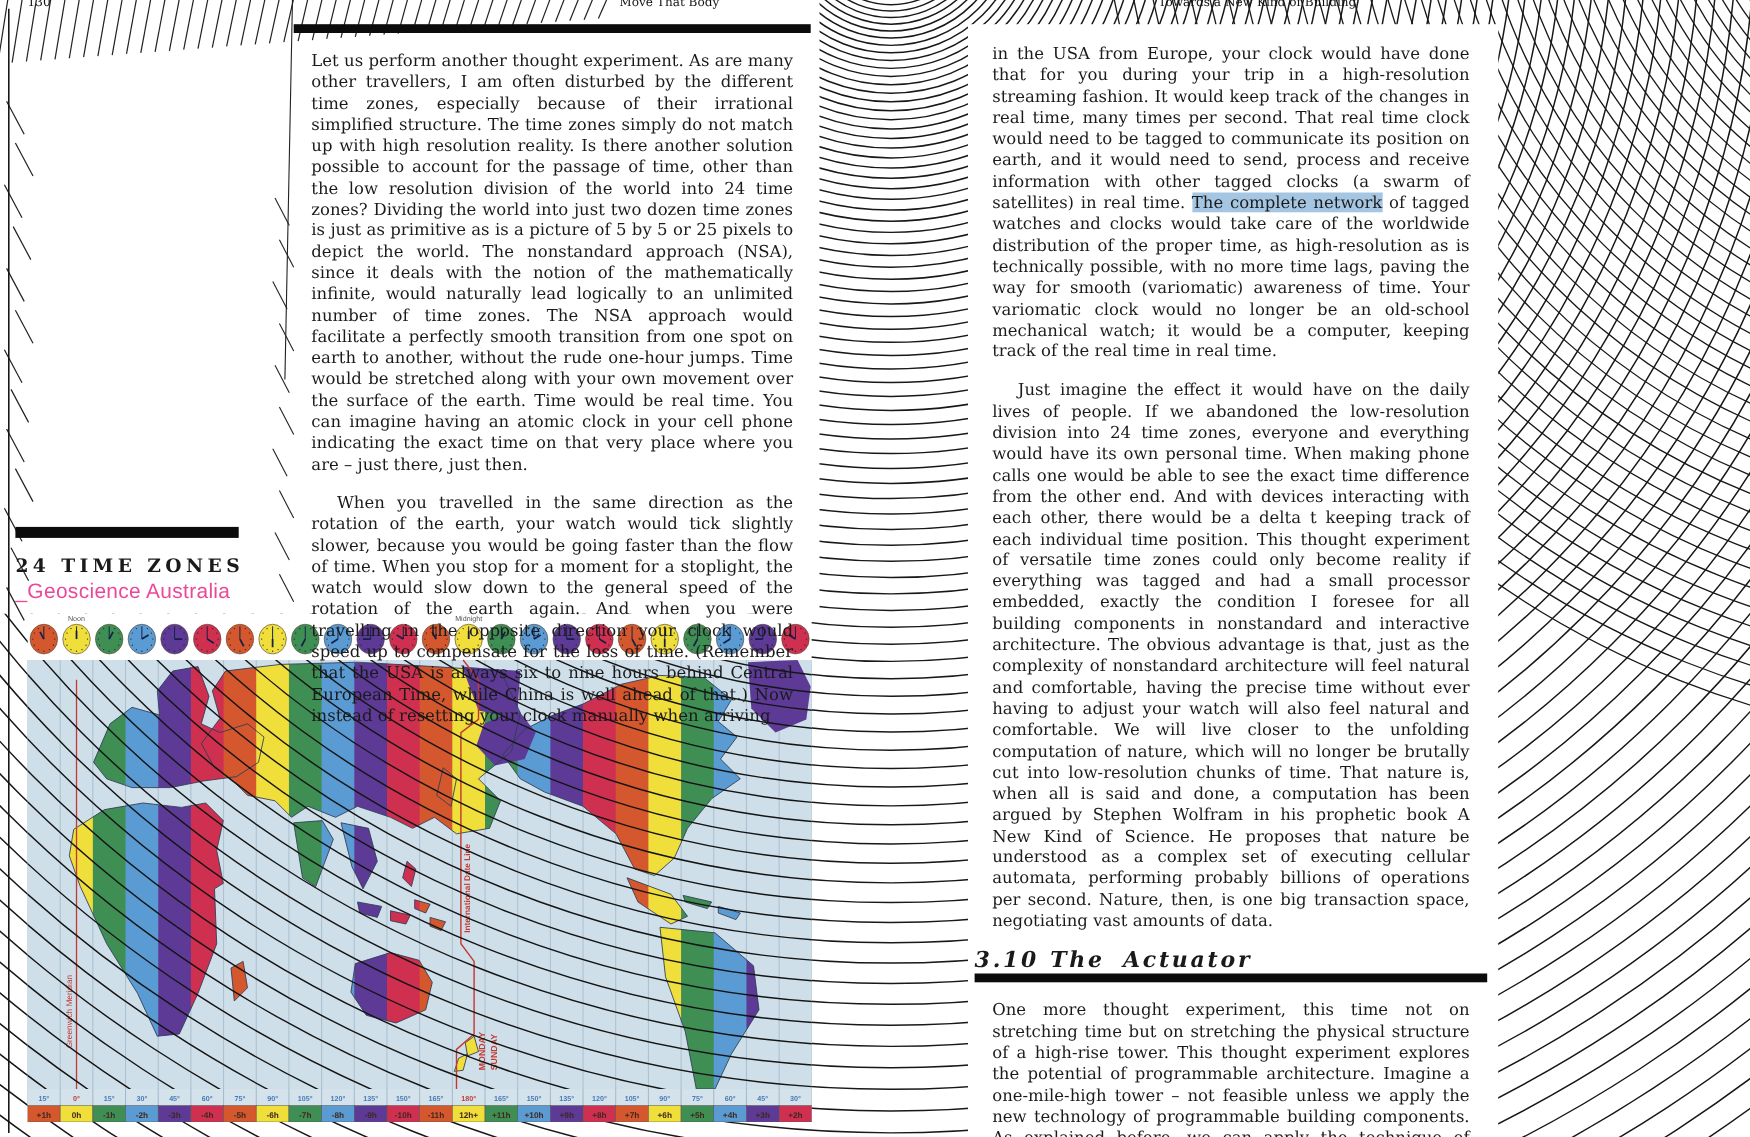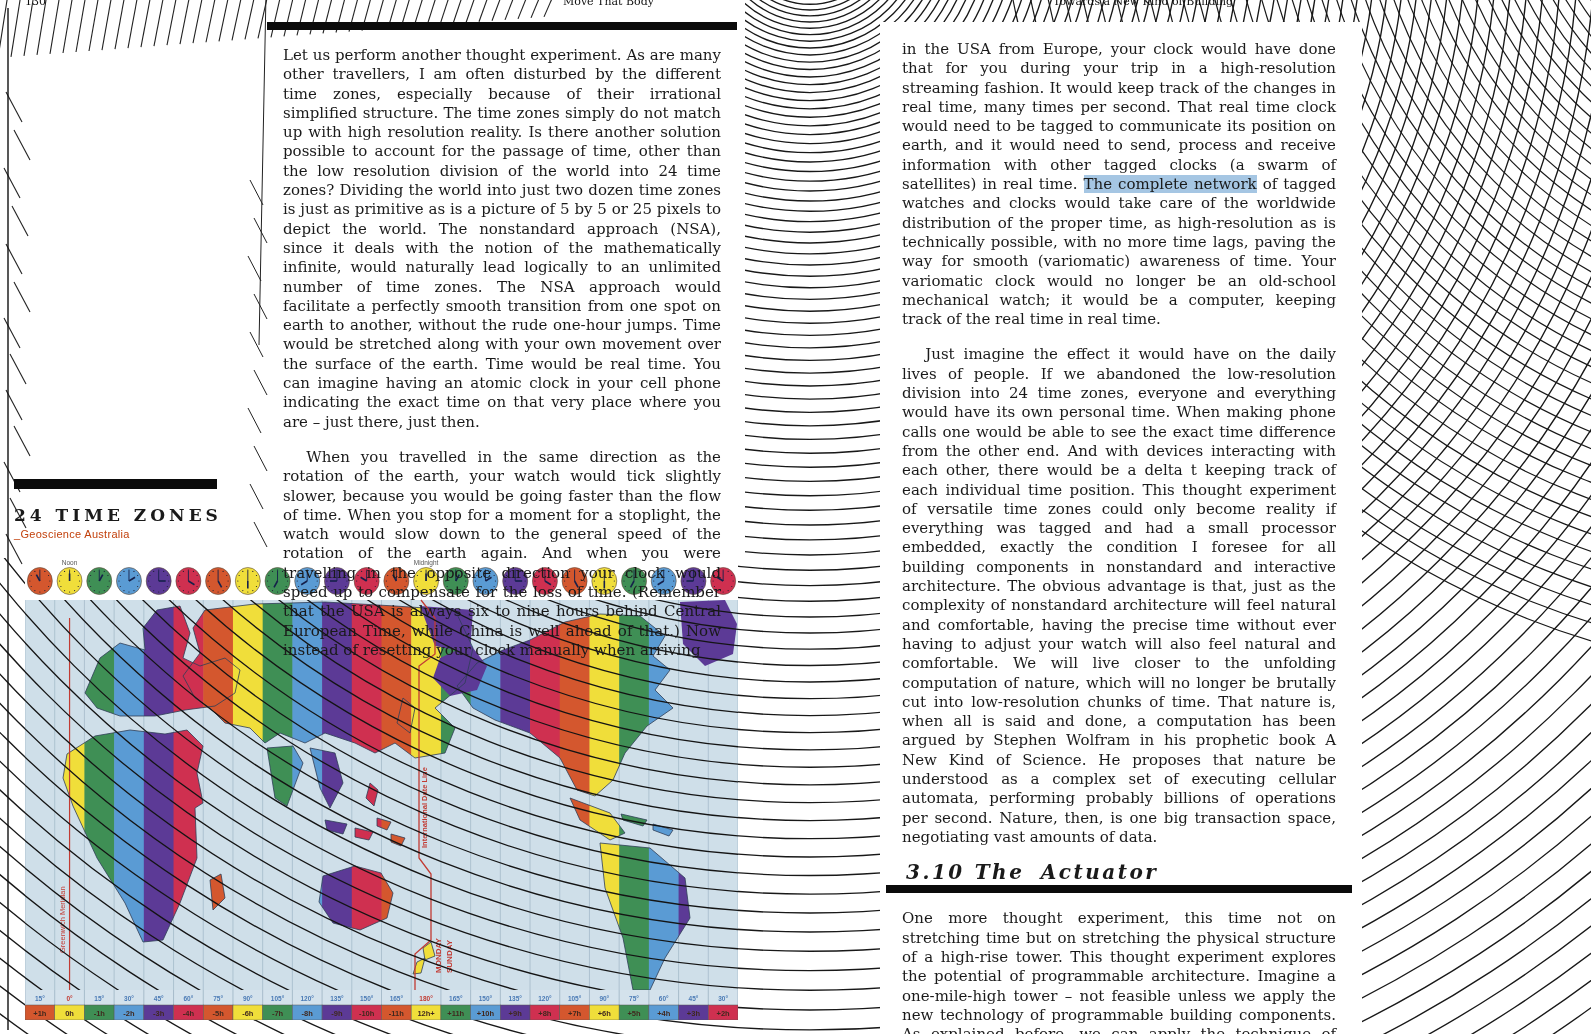--- a/index.html
+++ b/index.html
@@ -13,25 +13,25 @@
   .col{position:absolute;text-align:justify;font-size:15px;line-height:19.3px;hyphens:auto;}
   .col p{margin:16px;}
   .col p.indent{text-indent:1.55em;}
   .sec-head{font-style:italic;font-weight:bold;font-size:20px;letter-spacing:2.5px;word-spacing:7px;margin:0 0 3px 0;white-space:nowrap;}
   .sec-head .num{margin-right:10px;}
   .rule{height:8px;background:#0b0b0b;margin-bottom:11px;}
   .seg-i{}
   .seg-hl{background:#a5c6e3;}
   #left-col{left:267px;top:22px;width:470px;}
   #right-col{left:886px;top:24px;width:466px;}
-  #right-col .sec-head{margin-top:14px;margin-left:20px;}
+  #right-col .sec-head{margin-top:14px;}
   #caption{position:absolute;left:14px;top:479px;width:210px;}
   #caption .bar{width:203px;height:10px;background:#0b0b0b;}
   #caption .cap-title{font-weight:bold;font-size:17px;letter-spacing:4px;margin-top:16px;white-space:nowrap;}
-  #caption .cap-credit{font-family:"Liberation Sans", sans-serif;font-size:11px;letter-spacing:.3px;margin-top:3px;color:#c2410c;}
+  #caption .cap-credit{font-family:"Liberation Sans", sans-serif;font-size:19px;letter-spacing:.3px;margin-top:3px;color:#ec4899;}
 </style>
 </head>
 <body>
 
 <svg id="bg-svg" class="layer" width="1591" height="1034" viewBox="0 0 1591 1034">
     <defs>
       <clipPath id="ringclip">
         <rect x="745" y="0" width="846" height="1034"></rect>
         <rect x="0" y="558" width="745" height="476"></rect>
       </clipPath>

